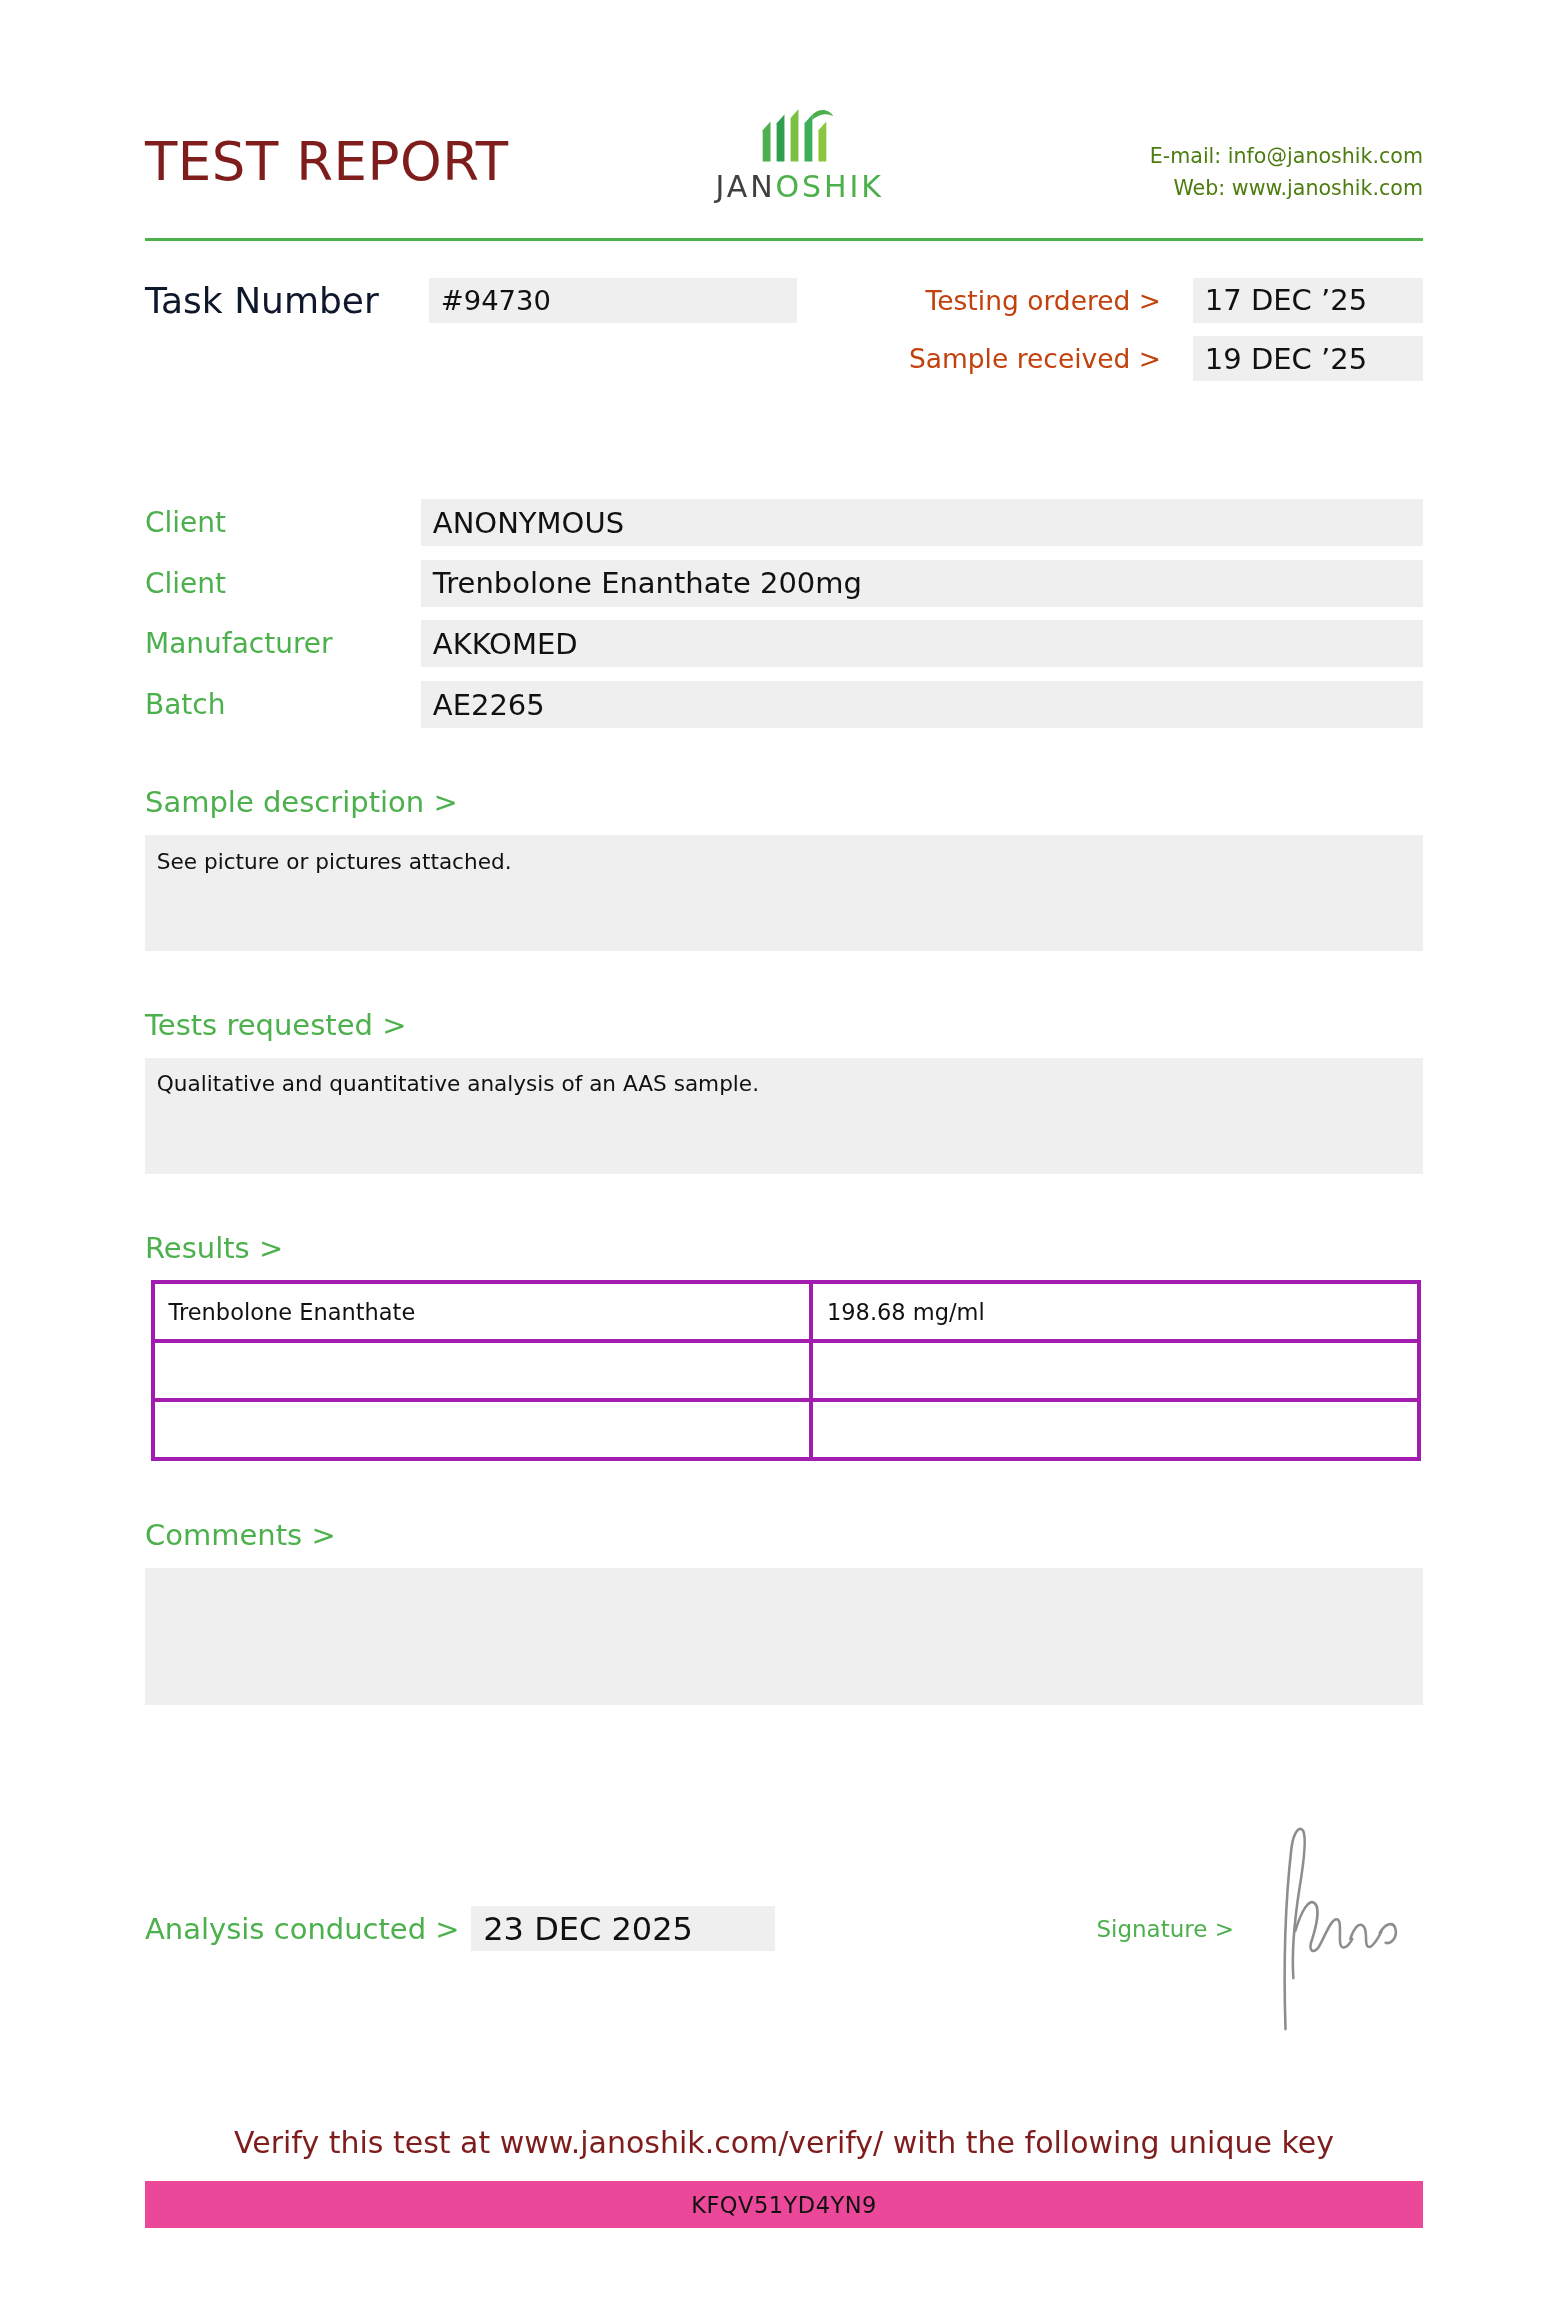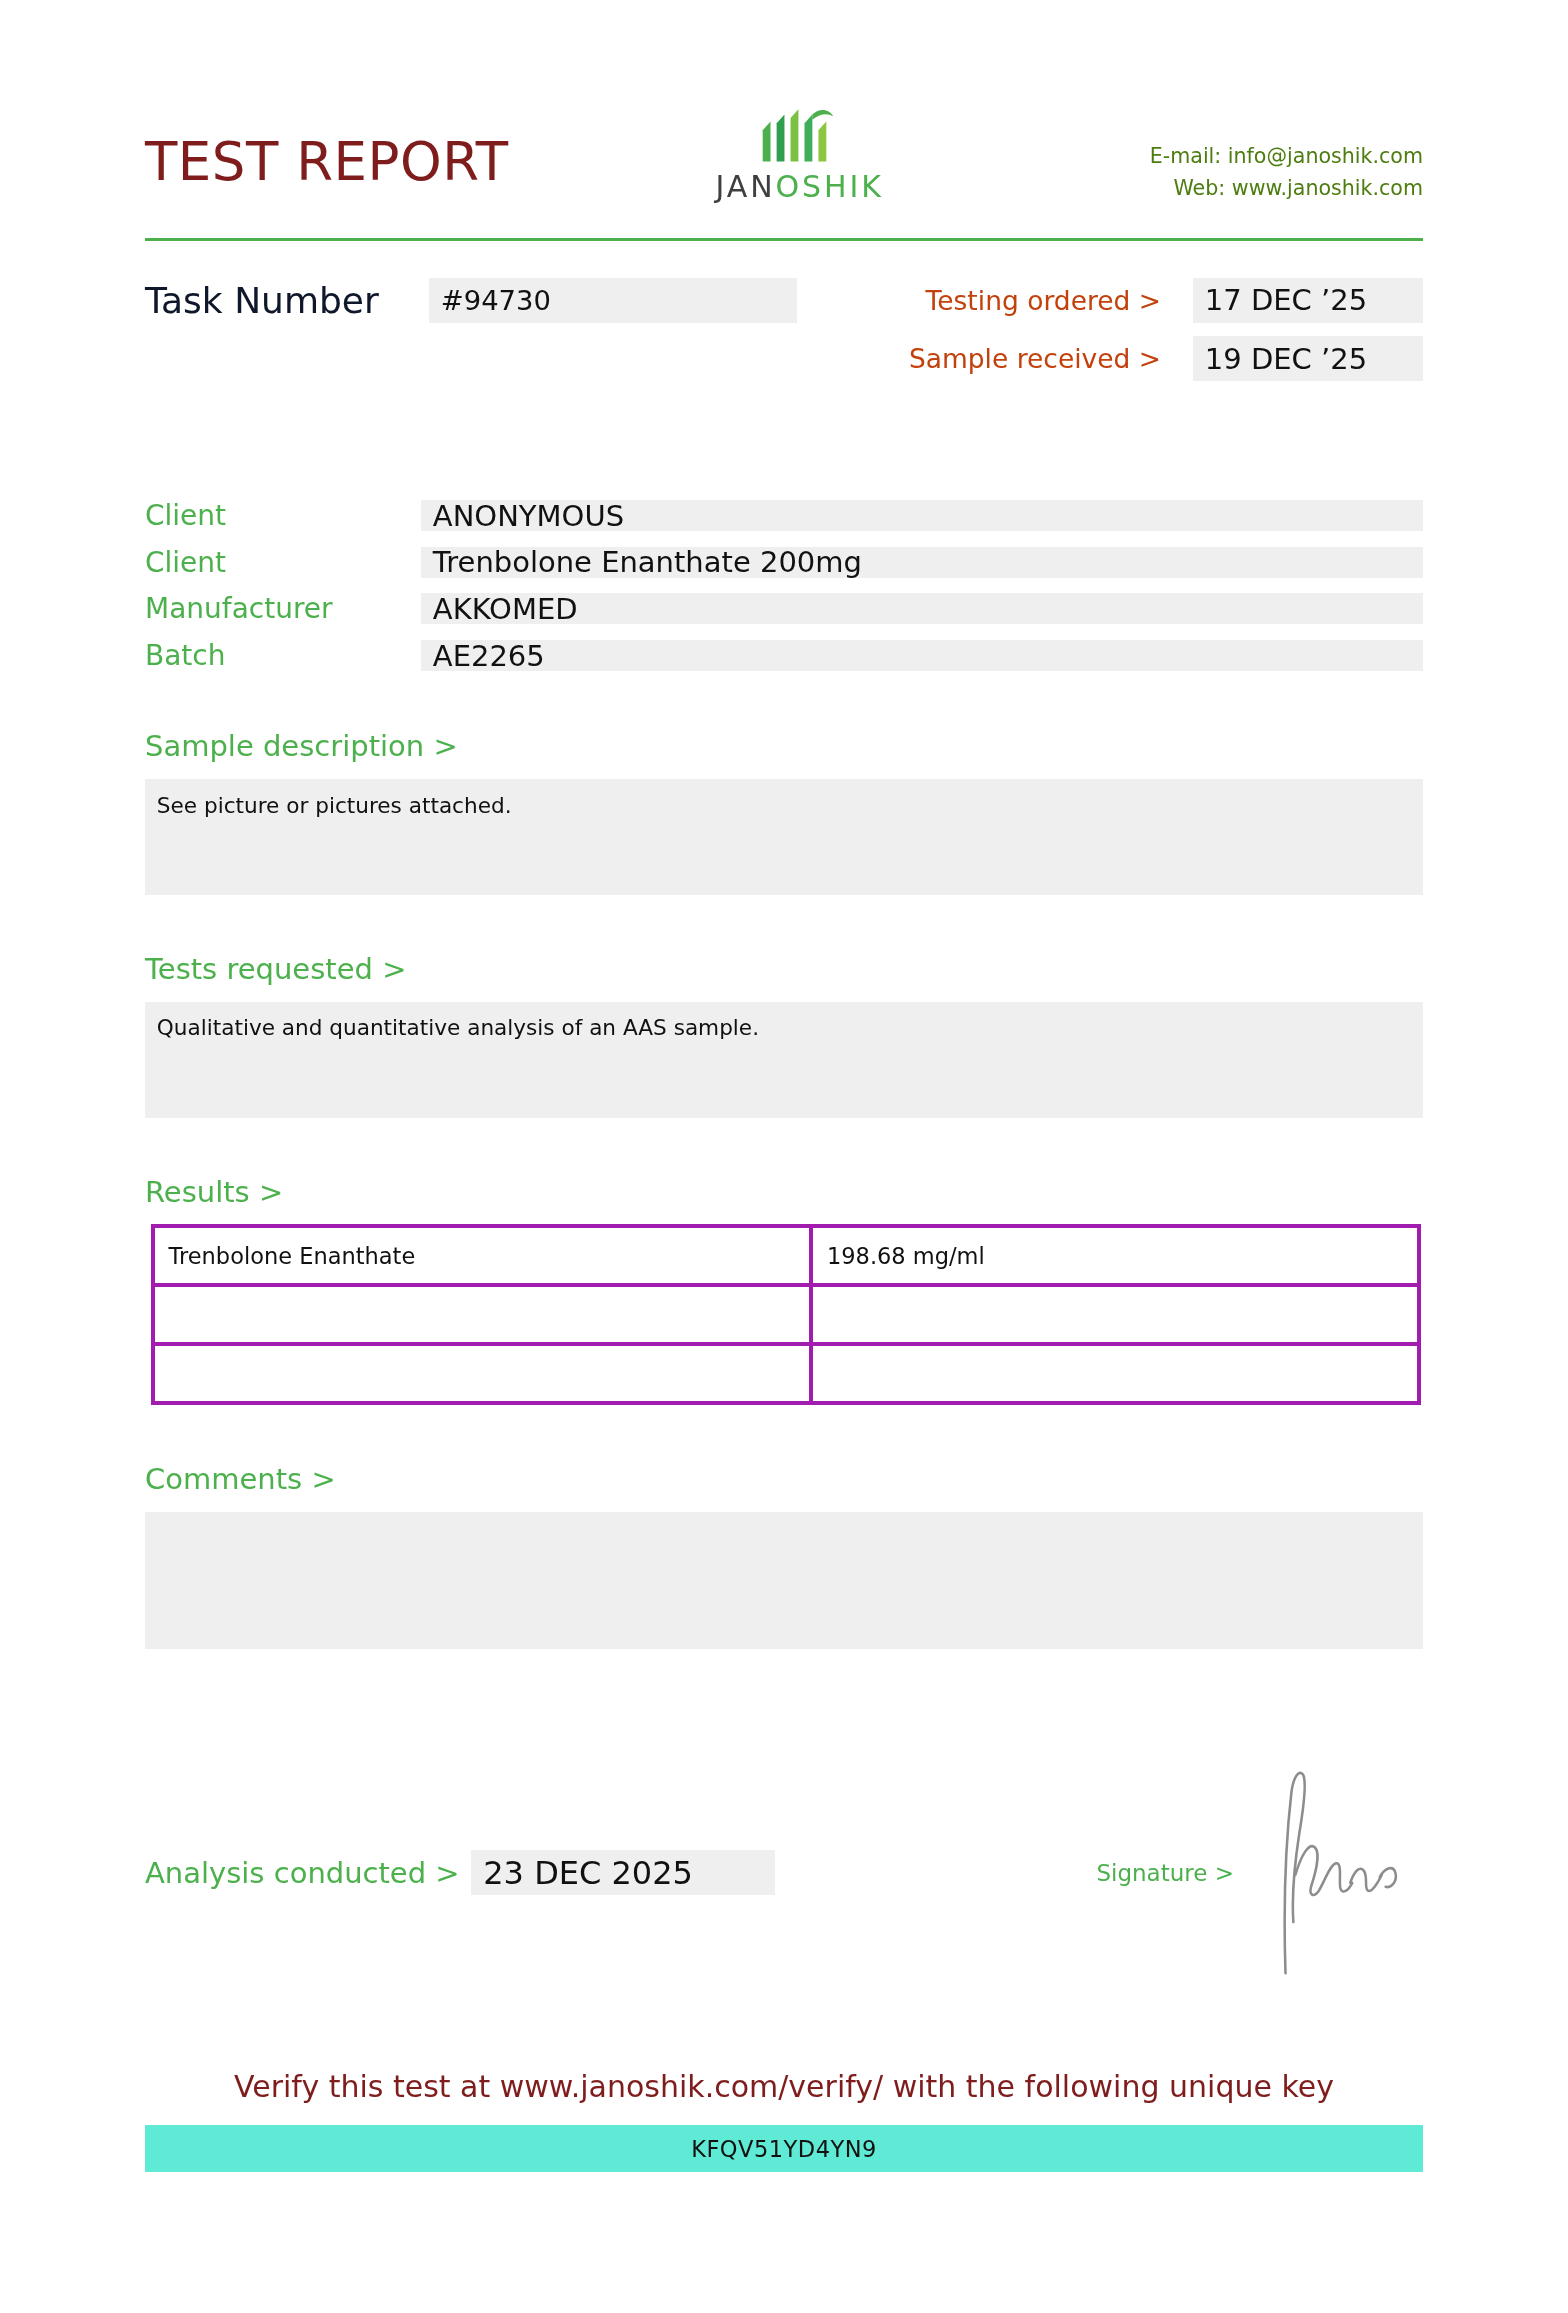--- a/index.html
+++ b/index.html
@@ -126,21 +126,21 @@
     align-items: center;
     margin-bottom: 13.7px;
   }
   .info-label {
     width: 276px;
     font-size: 28px;
     color: #4cb04c;
   }
   .info-value {
     flex: 1;
-    height: 31px;
+    height: 47px;
     font-size: 29px;
   }
 
   
   .section-title {
     color: #4cb04c;
     font-size: 29px;
     margin-top: 57px;
     margin-bottom: 15.7px;
   }
@@ -207,21 +207,21 @@
 
   
   .verify {
     margin-top: 88px;
     font-size: 30px;
     color: #7f1d1d;
     text-align: center;
   }
   .key-box {
     margin-top: 21.6px;
-    background: #5eead4;
+    background: #ec4899;
     height: 47px;
     display: flex;
     align-items: center;
     justify-content: center;
     font-size: 22.5px;
     color: #111;
     letter-spacing: 0.5px;
   }
 </style>
 </head>

